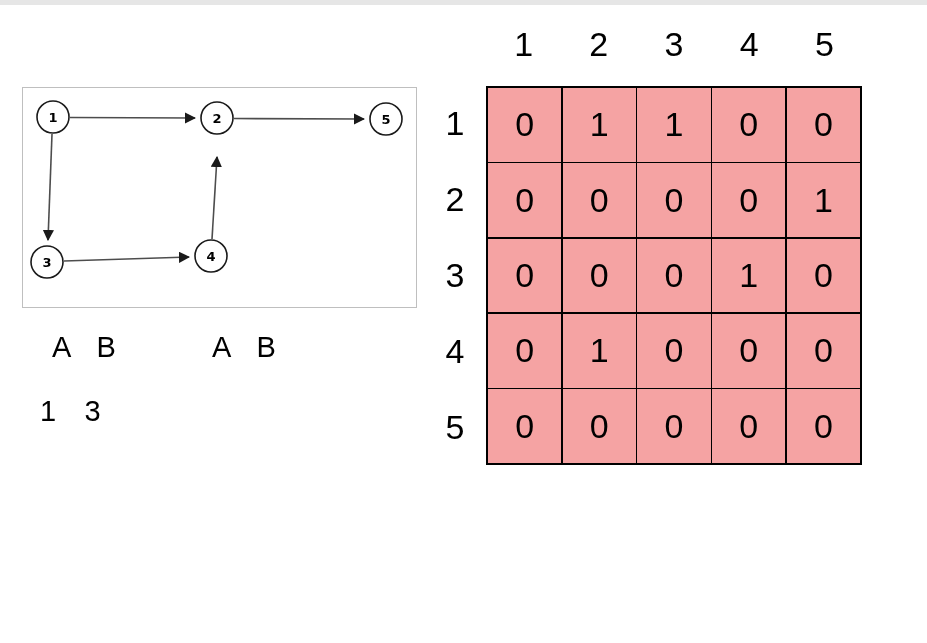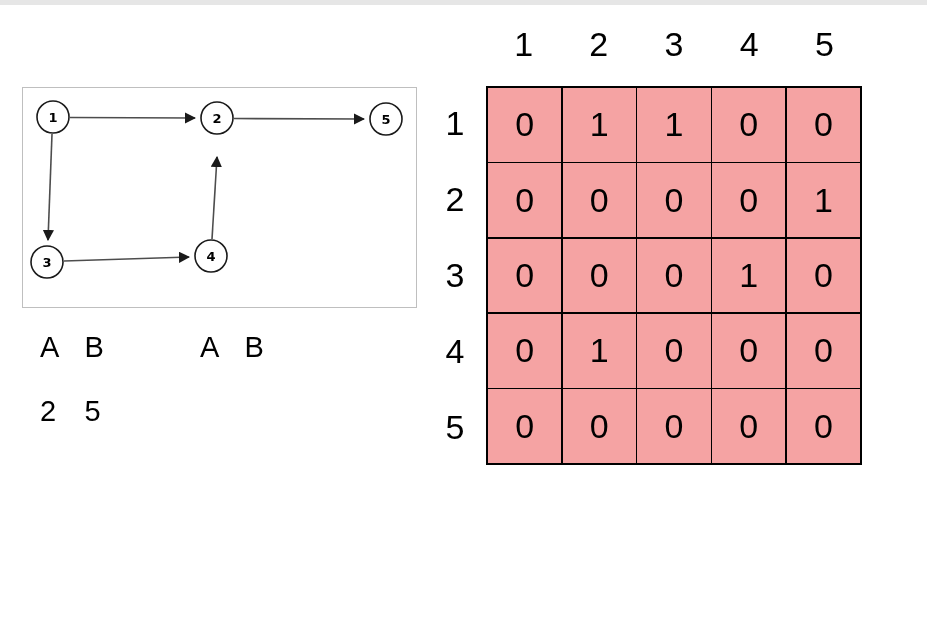--- a/index.html
+++ b/index.html
@@ -69,21 +69,21 @@
     font-family: "Liberation Sans", sans-serif;
     color: #000000;
   }
   #edge-table-left { left: 40px; top: 330px; }
   #edge-table-right { left: 200px; top: 330px; }
   .edge-row {
     display: block;
     height: 59px;
     white-space: nowrap;
   }
-  .edge-row.header-row { height: 64px; }
+  .edge-row.header-row { height: 64px; margin-left: 12px; }
   .edge-cell {
     display: inline-block;
     width: 40px;
     font-size: 29px;
     line-height: 34px;
     text-align: left;
   }
   .edge-cell.col-b { width: 40px; }
   .edge-cell.hdr {
     font-size: 29px;
@@ -202,22 +202,22 @@
     </g>
   </svg>
 </div>
 
 <div class="edge-table" id="edge-table-left">
   <div class="edge-row header-row">
     <span class="edge-cell hdr">A</span>
     <span class="edge-cell hdr col-b">B</span>
   </div>
   <div class="edge-row">
-    <span class="edge-cell">2</span>
-    <span class="edge-cell col-b">5</span>
+    <span class="edge-cell">1</span>
+    <span class="edge-cell col-b">3</span>
   </div>
 </div>
 
 <div class="edge-table" id="edge-table-right">
   <div class="edge-row header-row">
     <span class="edge-cell hdr">A</span>
     <span class="edge-cell hdr col-b">B</span>
   </div>
 </div>
 

